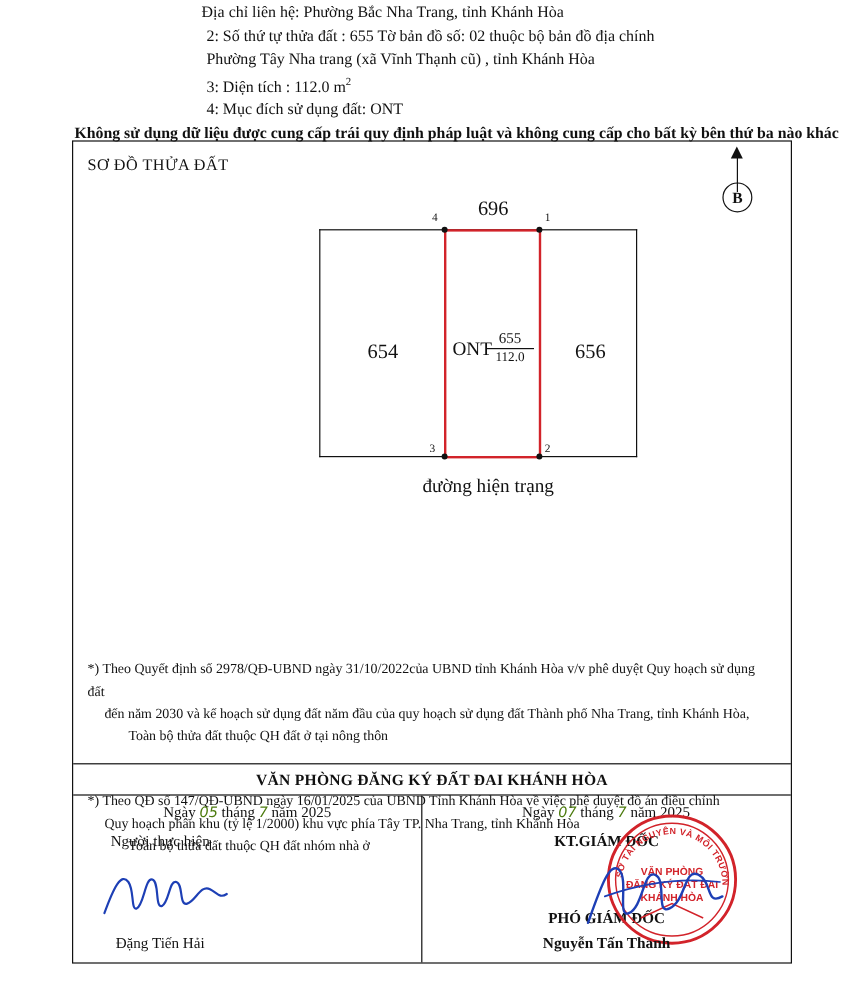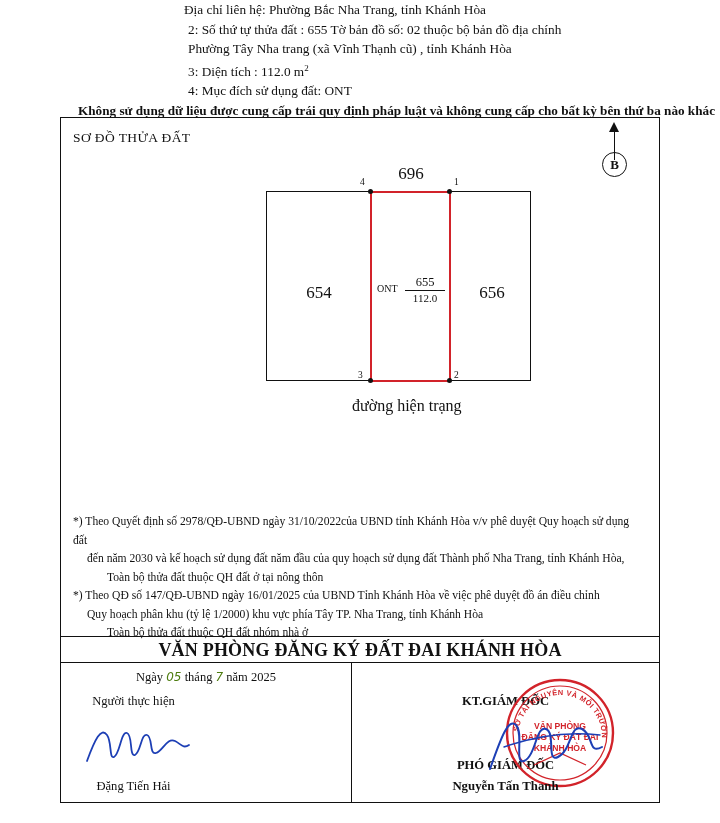--- a/index.html
+++ b/index.html
@@ -18,21 +18,21 @@
 
   .page {
     position: absolute;
     left: 0; top: 0;
     width: 720px; height: 823px;
   }
 
   
   .header {
     position: absolute;
-    left: 78px;
+    left: 62px;
     top: 0px;
     width: 596px;
   }
   .hline {
     font-size: 13.3px;
     line-height: 19.5px;
     white-space: nowrap;
   }
   .hline.indent { padding-left: 106px; }
   .hline.indent2 { padding-left: 110px; }
@@ -153,52 +153,52 @@
     padding: 0 2px 1px 2px;
     font-size: 12.5px;
   }
   .parcelc .parea {
     display: block;
     padding-top: 1px;
     font-size: 11px;
   }
   .ont {
     position: absolute;
-    font-size: 10px;
+    font-size: 16px;
   }
 
   .roadlabel {
     position: absolute;
     font-size: 16px;
   }
 
   
   .planning {
     position: absolute;
     left: 12px;
     top: 395px;
     width: 560px;
     font-size: 11.6px;
     line-height: 18.5px;
   }
   .planning .p0 { padding-left: 0px; }
-  .planning .p1 { padding-left: 0px; }
+  .planning .p1 { padding-left: 0px; margin-top: 36px; }
   .planning .p2 { padding-left: 14px; }
   .planning .p3 { padding-left: 34px; }
 
   
   .officebar {
     position: absolute;
     left: 0;
     right: 0;
     top: 518px;
     border-top: 1.4px solid #111;
     height: 26px;
     text-align: center;
-    font-size: 18px;
+    font-size: 13px;
     font-weight: bold;
     line-height: 26px;
     letter-spacing: .2px;
   }
   .signblock {
     position: absolute;
     left: 0;
     right: 0;
     top: 544px;
     bottom: 0;
@@ -340,20 +340,30 @@
         <div class="datebar">
           <span>Ngày</span>
           <span class="hw">05</span>
           <span>tháng</span>
           <span class="hw">7</span>
           <span>năm</span>
           <span>2025</span>
         </div>
       </div>
 
+      <div style="position:absolute; left:290px; right:0; top:0; height:28px;">
+        <div class="datebar">
+          <span>Ngày</span>
+          <span class="hw">07</span>
+          <span>tháng</span>
+          <span class="hw">7</span>
+          <span>năm</span>
+          <span>2025</span>
+        </div>
+      </div>
 
       <div class="signcol col1">
         <div class="roletitle" style="margin-top:30px;">Người thực hiện</div>
         <svg class="sig" style="left:18px; top:56px;" width="115" height="48" viewBox="0 0 115 48">
           <path d="M8,42 C16,20 22,8 28,16 C33,23 30,40 35,38 C41,35 42,12 48,14 C54,16 50,38 56,36 C62,33 62,14 68,16 C74,18 70,36 77,34 C84,32 88,18 96,22 C102,25 104,30 110,26" fill="none" stroke="#1d3fb5" stroke-width="1.8" stroke-linecap="round"></path>
         </svg>
         <div class="signname plain">Đặng Tiến Hải</div>
       </div>
 
 

